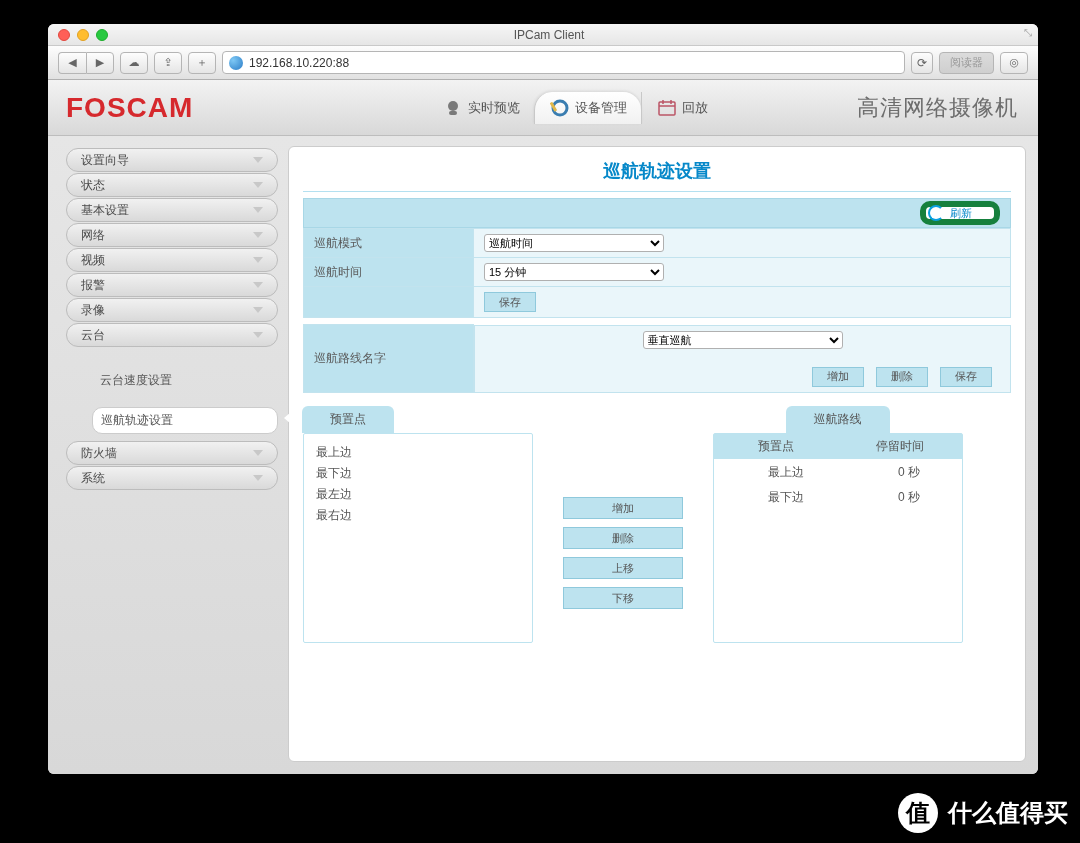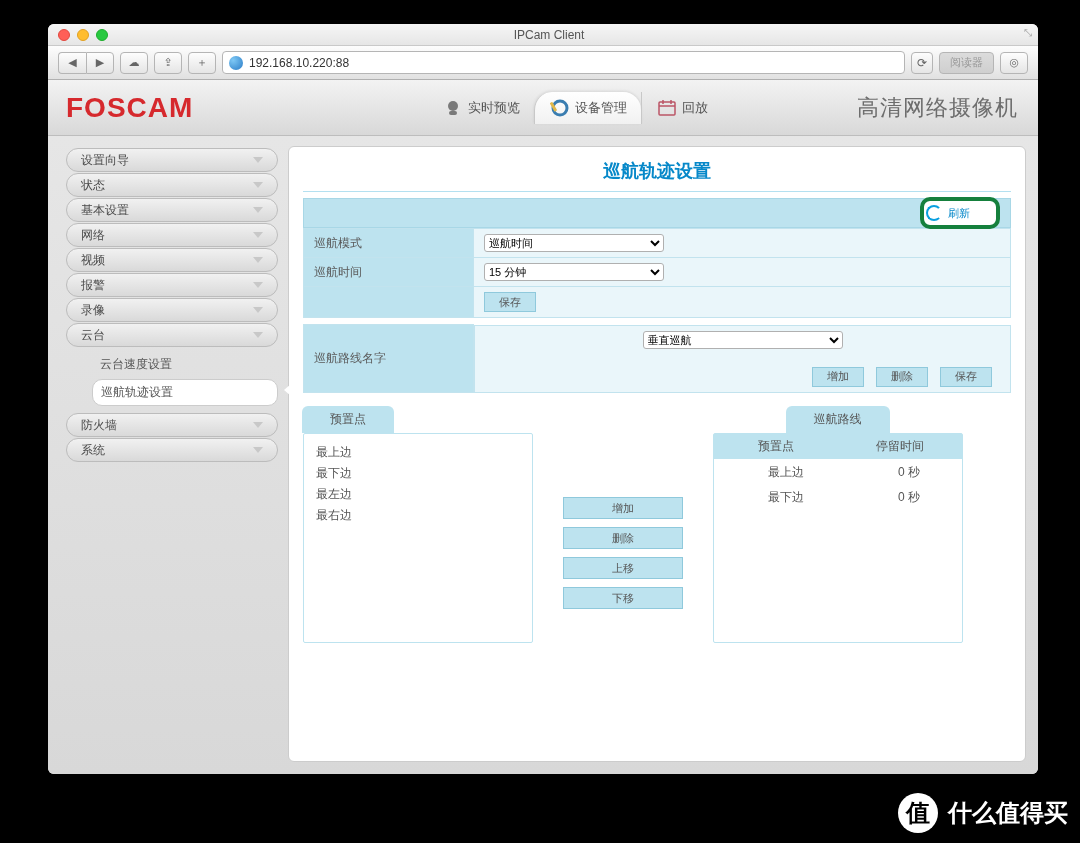--- a/index.html
+++ b/index.html
@@ -42,30 +42,30 @@
 .nav-icon{width:22px;height:20px;display:flex;align-items:center;justify-content:center;}
 .prod-name{position:absolute;right:20px;font-size:22px;color:#6d6d6d;letter-spacing:1px;}
 
 
 .app-body{flex:1;display:flex;background:linear-gradient(#e6e6e6,#d8d8d8);}
 
 
 .sidebar{width:240px;padding:12px 10px 0 18px;display:flex;flex-direction:column;gap:1px;}
 .menu-item{height:24px;background:linear-gradient(#f1f1f1,#d9d9d9);border:1px solid #bcbcbc;border-radius:12px;padding:0 14px;display:flex;align-items:center;justify-content:space-between;font-size:12px;color:#4a4a4a;cursor:pointer;}
 .menu-item .tri{width:0;height:0;border-left:5px solid transparent;border-right:5px solid transparent;border-top:6px solid #c8c8c8;}
-.sub-items{padding:4px 0 6px 26px;display:flex;flex-direction:column;gap:2px;}
+.sub-items{padding:20px 0 6px 26px;display:flex;flex-direction:column;gap:14px;}
 .sub-item{font-size:12px;color:#555;padding:4px 8px;border-radius:10px;cursor:pointer;}
 .sub-item.active{background:#fff;border:1px solid #ccc;position:relative;}
 .sub-item.active::after{content:"";position:absolute;right:-14px;top:4px;width:0;height:0;border-top:6px solid transparent;border-bottom:6px solid transparent;border-right:7px solid #fff;}
 
 
 .content{flex:1;background:#fff;margin:10px 12px 12px 0;border-radius:6px;border:1px solid #ccc;padding:12px 14px;overflow:auto;}
 .page-title{text-align:center;font-size:18px;color:#0688c9;font-weight:bold;border-bottom:1px solid #b4e0f0;padding-bottom:8px;margin-bottom:6px;}
 .refresh-bar{background:#bde3ef;height:30px;border:1px solid #a8d7e6;display:flex;justify-content:flex-end;align-items:center;padding-right:10px;}
-.refresh-btn{width:80px;height:32px;background:#fff;border:4px solid #15803d;border-radius:10px;display:flex;align-items:center;font-size:11px;color:#0688c9;}
+.refresh-btn{width:80px;height:24px;background:#fff;border:6px solid #15803d;border-radius:10px;display:flex;align-items:center;font-size:11px;color:#0688c9;}
 .refresh-btn .arc{width:16px;height:16px;border-radius:50%;border:2px solid #0aa0e0;border-right-color:transparent;margin:0 6px 0 2px;}
 
 .form-table{width:100%;border-collapse:collapse;margin-top:0;}
 .form-table td{border:1px solid #c2e3ee;padding:5px 10px;font-size:12px;color:#5a5a5a;}
 .form-table td.label{background:#bde3ef;width:170px;}
 .form-table td.field{background:#eaf6fa;}
 .sel{width:180px;height:18px;font-size:11px;background:#fff;border:1px solid #b0b0b0;border-radius:3px;}
 .btn-sm{min-width:52px;height:20px;background:#bde3ef;border:1px solid #8fc9dc;font-size:11px;color:#555;padding:0 8px;cursor:pointer;}
 
 .route-row td.field{display:flex;align-items:center;gap:18px;flex-direction:column;}

